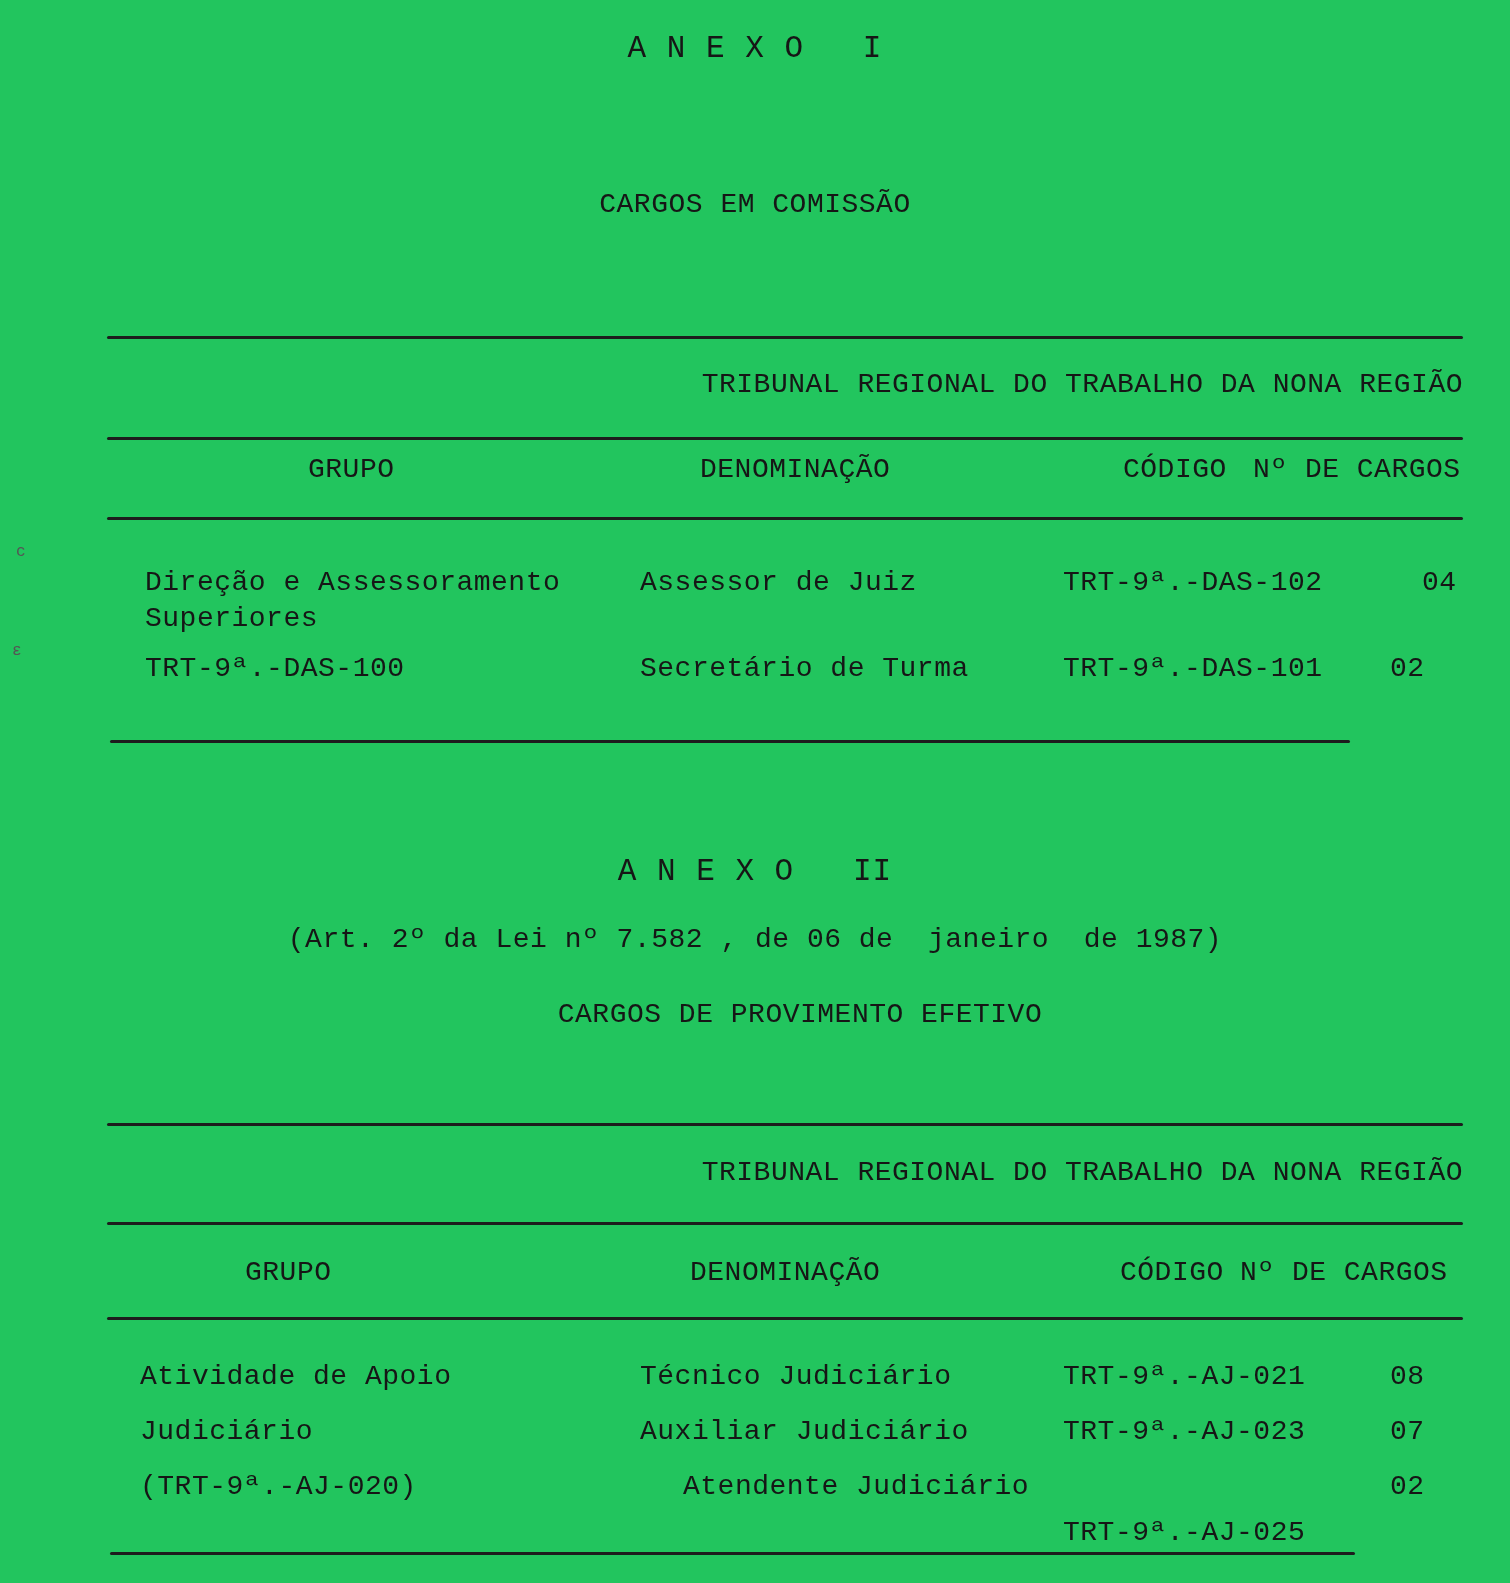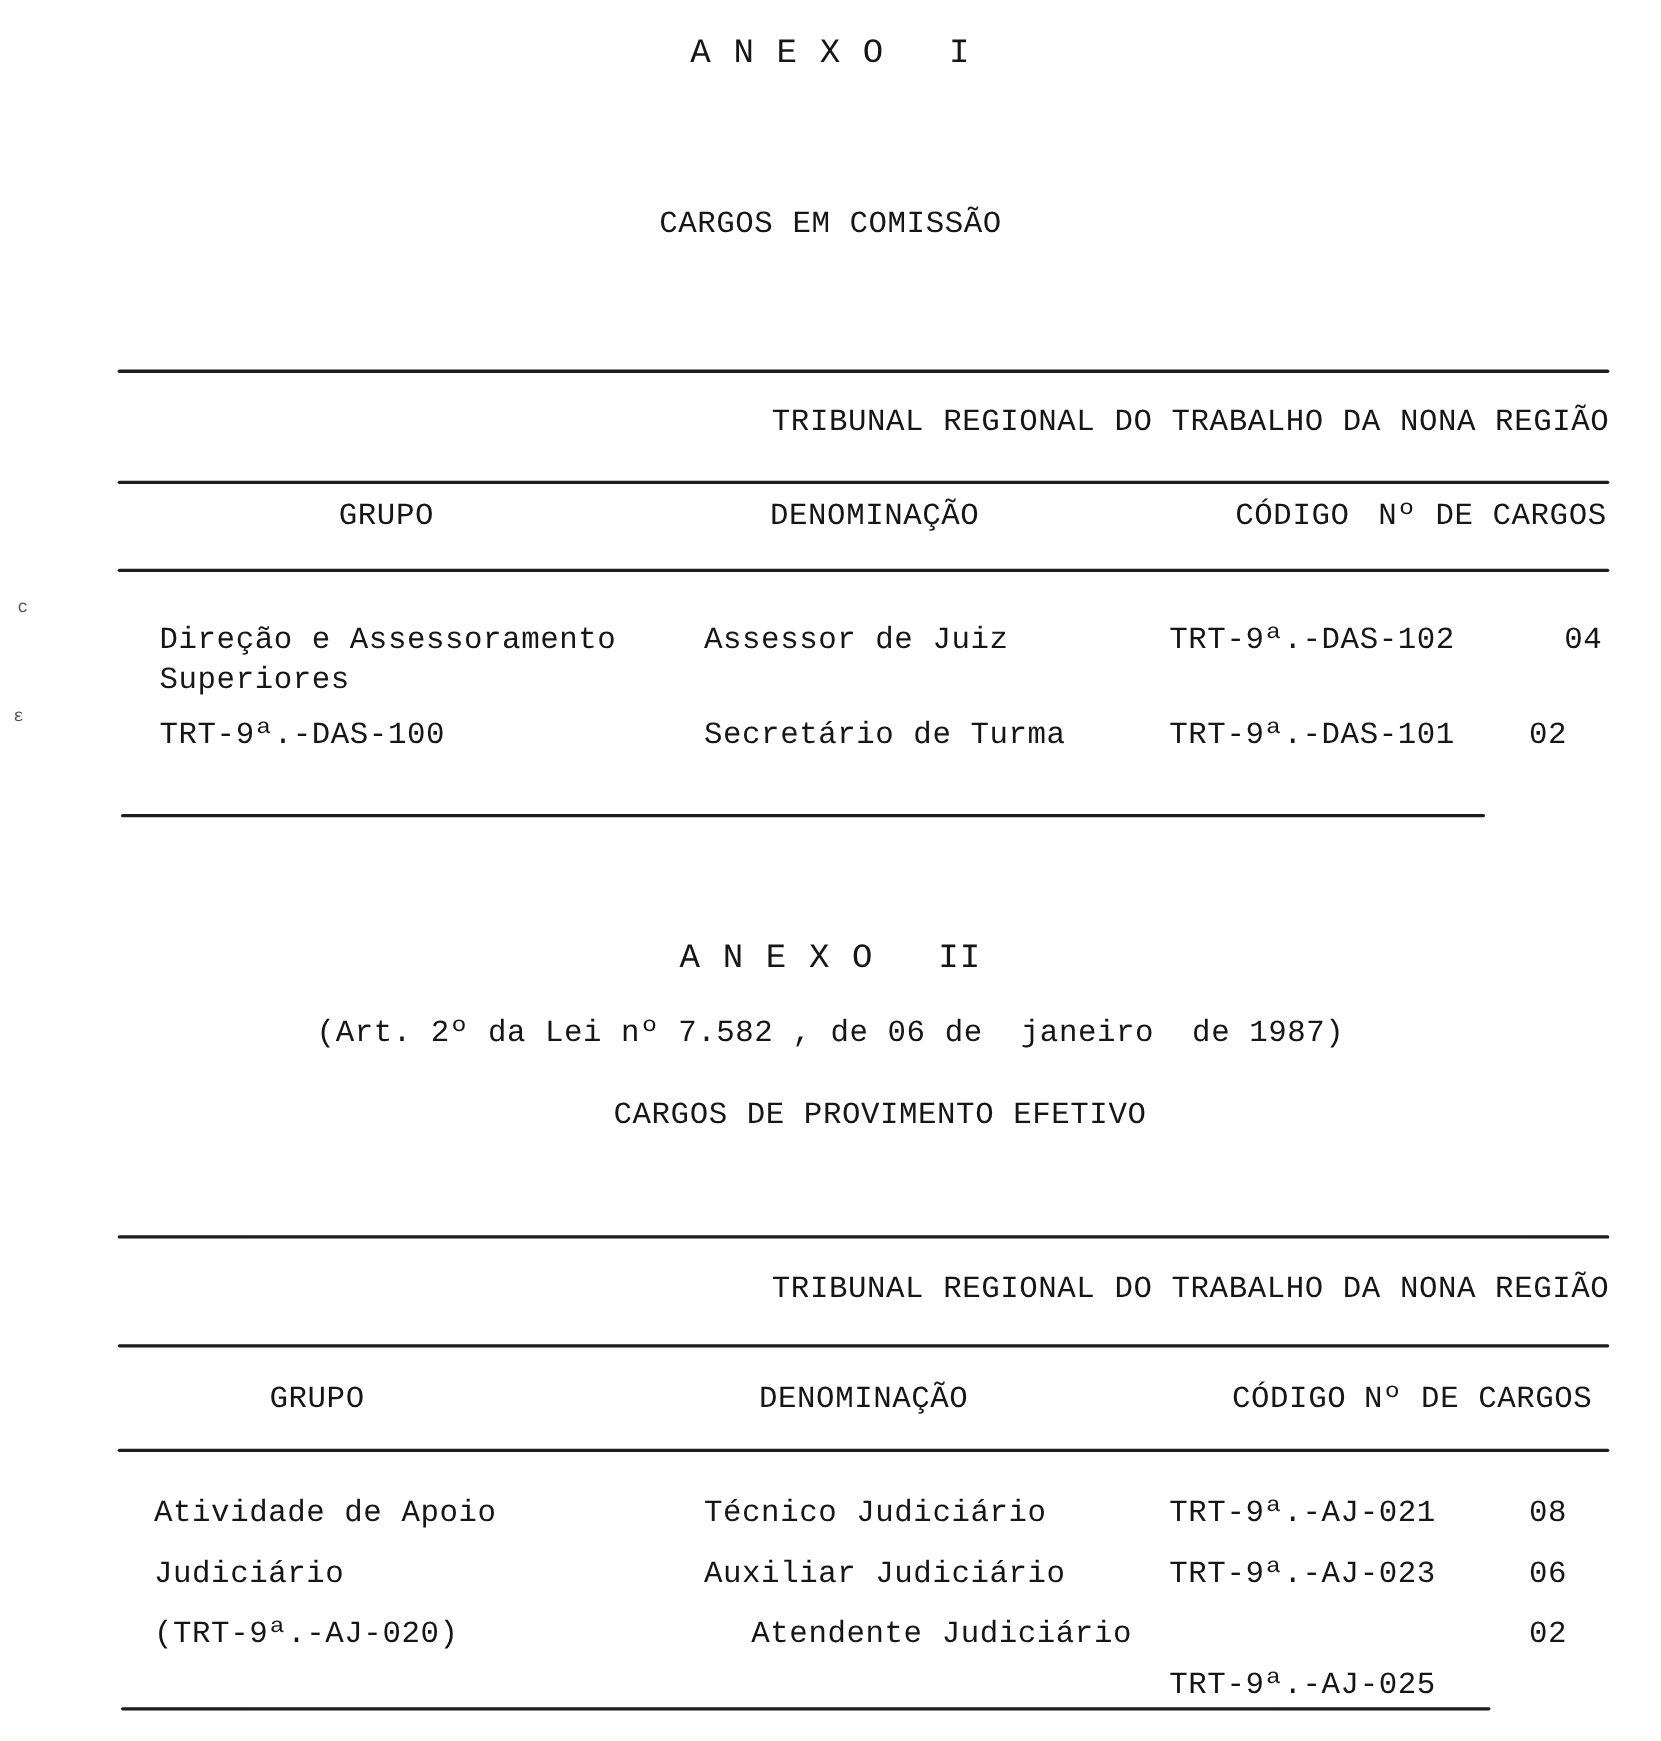--- a/index.html
+++ b/index.html
@@ -5,21 +5,21 @@
   html, body {
     margin: 0;
     padding: 0;
     background: #e8e8e8;
   }
   .page {
     position: relative;
     width: 1510px;
     height: 1583px;
     margin: 0 auto;
-    background: #ffffff;
+    background: #22c55e;
     color: #161616;
     font-family: "Liberation Mono", "DejaVu Sans Mono", monospace;
     overflow: hidden;
   }
   .line {
     position: absolute;
     white-space: pre;
     font-size: 28px;
     line-height: 1.1;
     letter-spacing: 0.5px;
@@ -105,21 +105,21 @@
   <div class="rule" style="top:1317px; left:107px; width:1356px;"></div>
 
   <div class="line" style="top:1362px; left:140px;">Atividade de Apoio</div>
   <div class="line" style="top:1362px; left:640px;">Técnico Judiciário</div>
   <div class="line" style="top:1362px; left:1063px;">TRT-9ª.-AJ-021</div>
   <div class="line" style="top:1362px; left:1390px;">08</div>
 
   <div class="line" style="top:1417px; left:140px;">Judiciário</div>
   <div class="line" style="top:1417px; left:640px;">Auxiliar Judiciário</div>
   <div class="line" style="top:1417px; left:1063px;">TRT-9ª.-AJ-023</div>
-  <div class="line" style="top:1417px; left:1390px;">06</div>
+  <div class="line" style="top:1417px; left:1390px;">07</div>
 
   <div class="line" style="top:1472px; left:140px;">(TRT-9ª.-AJ-020)</div>
   <div class="line" style="top:1472px; left:640px;margin-left:43px;">Atendente Judiciário</div>
   <div class="line" style="top:1472px; left:1063px;margin-top:46px;">TRT-9ª.-AJ-025</div>
   <div class="line" style="top:1472px; left:1390px;">02</div>
 
   <div class="rule" style="top:1552px; left:110px; width:1245px;"></div>
 
 </div>
 

